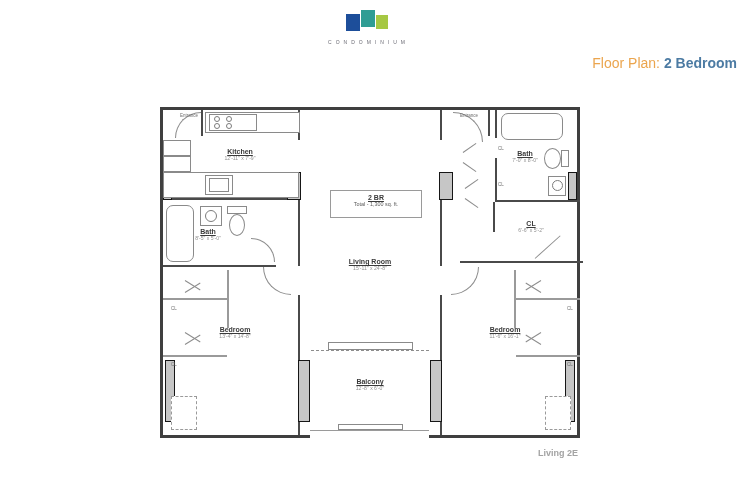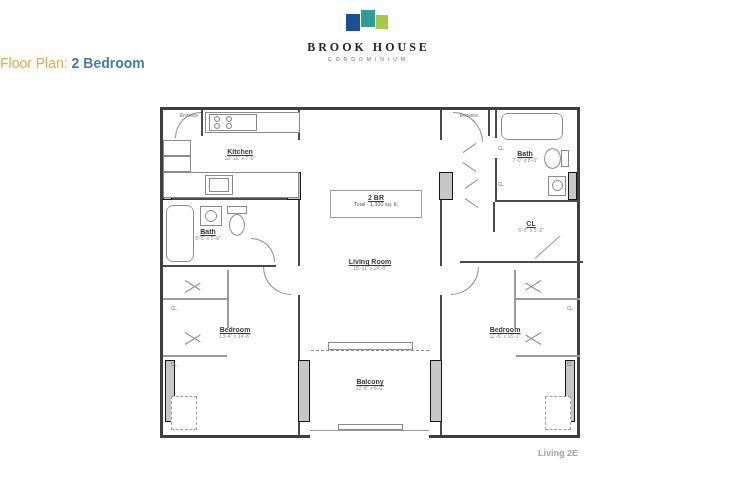--- a/index.html
+++ b/index.html
@@ -6,21 +6,21 @@
   .page{position:relative;width:737px;height:491px;background:#fff;overflow:hidden;
         font-family:"Liberation Sans",sans-serif;}
   .abs{position:absolute;}
   
   .logo-wrap{left:0;top:10px;width:737px;text-align:center;}
   .logo-squares{position:relative;height:28px;width:46px;margin:0 auto;}
   .sq{position:absolute;width:14px;height:17px;}
   .brand{font-family:"Liberation Serif",serif;font-weight:bold;font-size:12px;
          letter-spacing:3px;color:#26262b;margin-top:2px;}
   .brand-sub{font-size:5px;letter-spacing:4px;color:#6b6b74;margin-top:1px;}
-  .title{left:0;top:55px;width:737px;text-align:left;font-size:14px;}
+  .title{left:0;top:55px;width:737px;text-align:right;font-size:14px;}
   .title .pfx{color:#eba54e;font-weight:400;}
   .title .val{color:#4c7ba3;font-weight:bold;}
   
   .plan{left:160px;top:107px;width:414px;height:325px;border:3px solid #3f3f3f;background:#fff;}
   .wall{background:#4a4a4a;}
   .lw{background:#9a9a9a;}
   .fix{border:1px solid #8a8a8a;background:#fff;box-sizing:border-box;}
   .col{background:#c6c6c6;border:1px solid #161616;box-sizing:border-box;}
   .rlabel{font-size:7px;font-weight:bold;color:#3a3a3a;text-align:center;line-height:1.15;}
   .rlabel .u{text-decoration:underline;}
@@ -44,21 +44,20 @@
 <body>
 
 <div class="page">
 
   <div class="abs logo-wrap">
     <div class="logo-squares">
       <span class="sq" style="left:0;top:4px;background:#1d4e9a;"></span>
       <span class="sq" style="left:15px;top:0;background:#2f9d94;"></span>
       <span class="sq" style="left:30px;top:5px;width:12px;height:14px;background:#a6c843;"></span>
     </div>
-    <div class="brand">BROOK HOUSE</div>
     <div class="brand-sub">CONDOMINIUM</div>
   </div>
 
   <div class="abs title">
     <span class="pfx">Floor Plan:</span>
     <span class="val">2 Bedroom</span>
   </div>
 
   <div class="abs plan">
 

